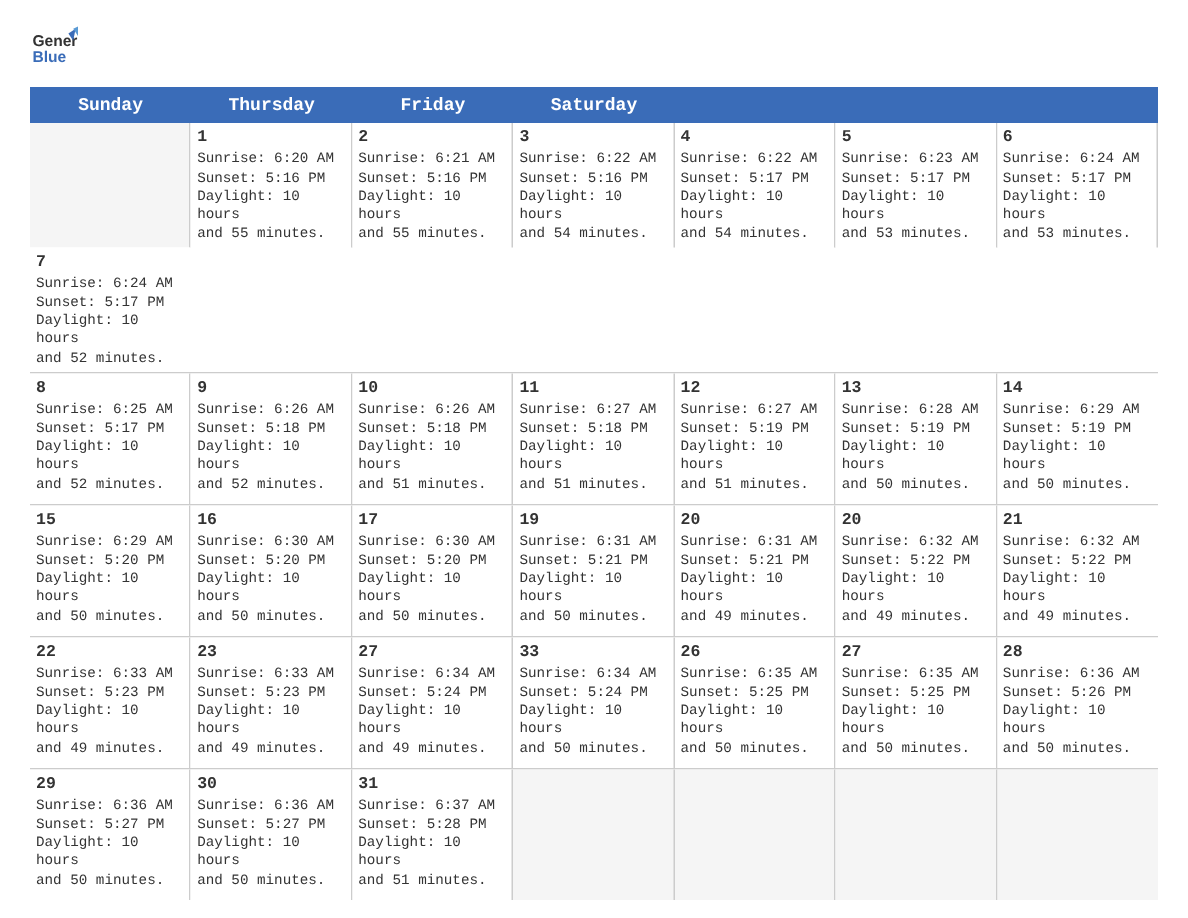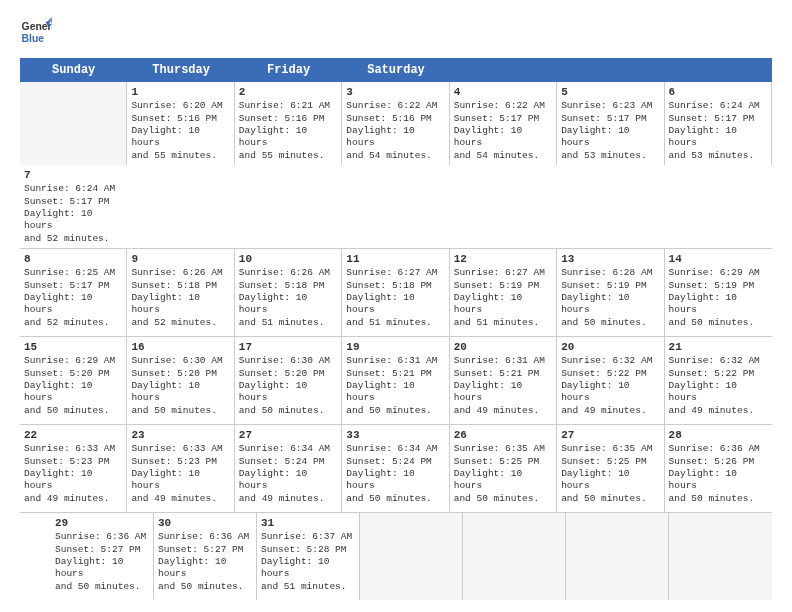--- a/index.html
+++ b/index.html
@@ -68,21 +68,20 @@
       flex: 1;
     }
     .cal-row {
       display: grid;
       grid-template-columns: repeat(7, 1fr);
       flex: 1;
       border-bottom: 1px solid #ccc;
     }
     .cal-row:last-child {
       border-bottom: none;
-      margin-left: 31px;
     }
     .cal-cell {
       border-right: 1px solid #ccc;
       padding: 3px 4px;
       font-size: 9.5px;
       color: #333;
       line-height: 1.3;
       background: #fff;
       vertical-align: top;
     }

